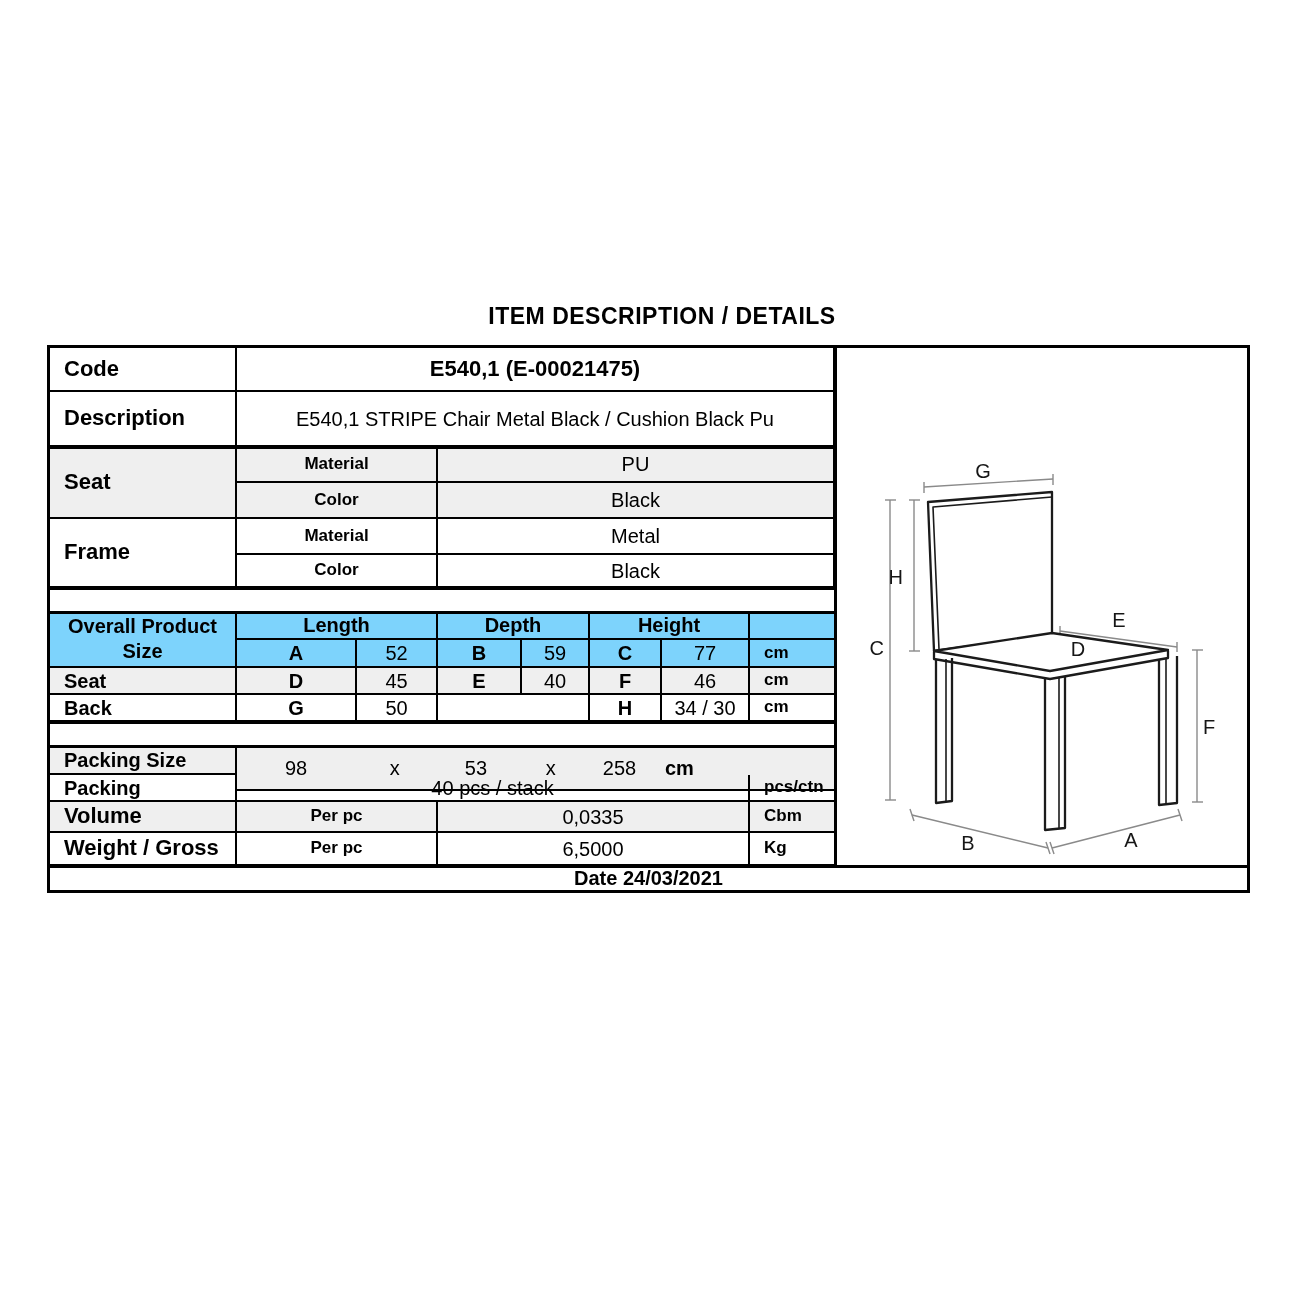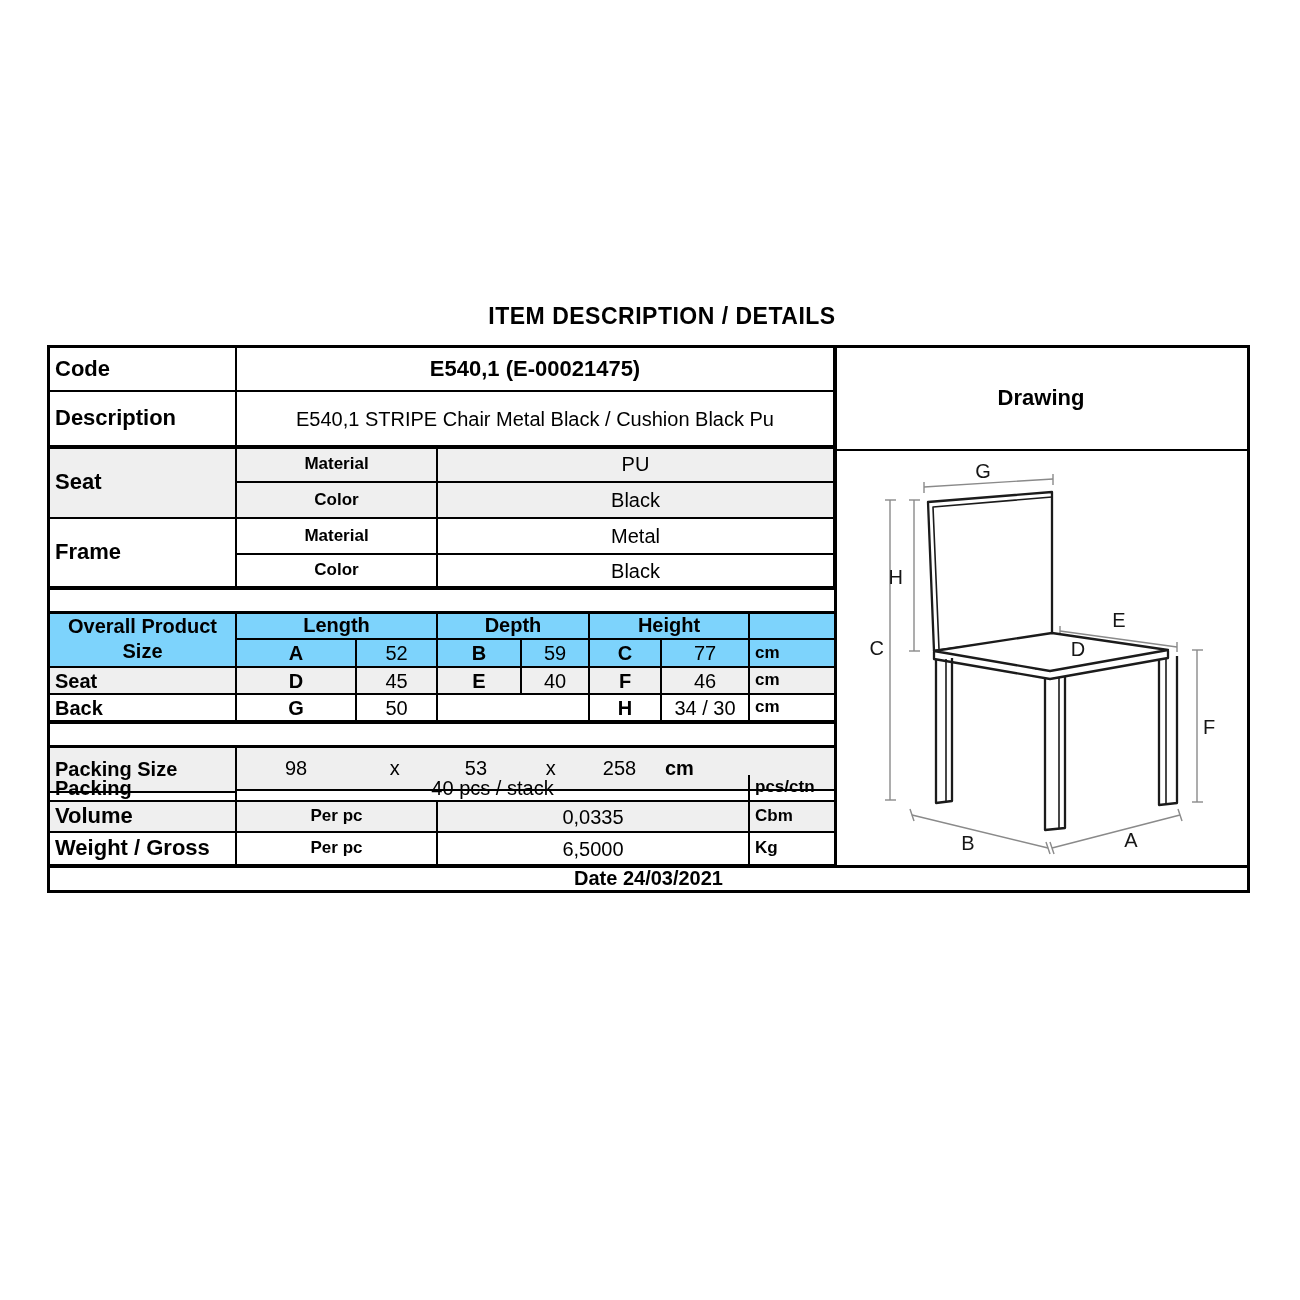--- a/index.html
+++ b/index.html
@@ -4,21 +4,21 @@
 <style>
   html,body{margin:0;padding:0;background:#ffffff;}
   .sheet{position:relative;width:1300px;height:1300px;background:#fff;
          font-family:"Liberation Sans",sans-serif;color:#000;margin-left:12px;}
   .title{position:absolute;top:303px;left:0;width:1300px;text-align:center;
          font-weight:bold;font-size:23px;letter-spacing:.5px;}
   .tbl{position:absolute;left:35px;top:345px;width:1197px;height:542px;
        border:3px solid #000;}
   .c{position:absolute;box-sizing:border-box;display:flex;align-items:center;
      justify-content:center;font-size:20px;line-height:1.1;white-space:nowrap;overflow:hidden;}
-  .l{justify-content:flex-start;padding-left:5px;}
+  .l{justify-content:flex-start;padding-left:14px;}
   .b{font-weight:bold;}
   .f22{font-size:22px;}
   .f17{font-size:17px;}
   .bg-g{background:#efefef;}
   .bg-y{background:#7dd3fc;}
   .br{border-right:2px solid #000;}
   .bb{border-bottom:2px solid #000;}
   .col{flex-direction:column;line-height:1.25;}
   .sep{position:absolute;background:#000;z-index:6;}
   .ps-wrap{display:flex;align-items:stretch;}
@@ -83,21 +83,21 @@
     <div class="c l b br bb" style="left:0;top:347px;width:187px;height:27px">Back</div>
     <div class="c b br bb" style="left:187px;top:347px;width:120px;height:27px">G</div>
     <div class="c br bb" style="left:307px;top:347px;width:81px;height:27px">50</div>
     <div class="c br bb" style="left:388px;top:347px;width:152px;height:27px"></div>
     <div class="c b br bb" style="left:540px;top:347px;width:72px;height:27px">H</div>
     <div class="c br bb" style="left:612px;top:347px;width:88px;height:27px">34 / 30</div>
     <div class="c l b f17 bb" style="left:700px;top:347px;width:85px;height:27px">cm</div>
 
     <div class="c" style="left:0;top:374px;width:785px;height:24px"></div>
 
-    <div class="c l b br bb bg-g" style="left:0;top:398px;width:187px;height:47px">Packing Size</div>
+    <div class="c l b br bb bg-g" style="left:0;top:398px;width:187px;height:29px">Packing Size</div>
     <div class="c bb bg-g ps-wrap" style="left:187px;top:398px;width:598px;height:45px">
       <div class="ps" style="width:120px">98</div>
       <div class="ps" style="width:81px">x</div>
       <div class="ps" style="width:84px">53</div>
       <div class="ps" style="width:68px">x</div>
       <div class="ps" style="width:72px">258</div>
       <div class="ps b f17" style="width:173px;justify-content:flex-start;padding-left:10px">cm</div>
     </div>
 
     <div class="c l b br bb" style="left:0;top:427px;width:187px;height:27px">Packing</div>
@@ -109,21 +109,20 @@
     <div class="c br bb bg-g" style="left:388px;top:454px;width:312px;height:31px">0,0335</div>
     <div class="c l b f17 bb bg-g" style="left:700px;top:454px;width:85px;height:31px">Cbm</div>
 
     <div class="c l b f22 br bb" style="left:0;top:485px;width:187px;height:33px">Weight / Gross</div>
     <div class="c b f17 br bb" style="left:187px;top:485px;width:201px;height:33px">Per pc</div>
     <div class="c br bb" style="left:388px;top:485px;width:312px;height:33px">6,5000</div>
     <div class="c l b f17 bb" style="left:700px;top:485px;width:85px;height:33px">Kg</div>
 
     <div class="c b" style="left:0;top:518px;width:1197px;height:24px">Date 24/03/2021</div>
 
-    <div class="c b f22 bb" style="left:785px;top:0;width:412px;height:103px">Drawing</div>
 
     <div class="c" style="left:785px;top:103px;width:412px;height:415px">
       <svg width="412" height="415" viewBox="0 0 412 415">
 
         <g stroke="#8a8a8a" stroke-width="1.4">
           <line x1="89" y1="36" x2="218" y2="28"></line>
           <line x1="89" y1="31" x2="89" y2="42"></line>
           <line x1="218" y1="23" x2="218" y2="34"></line>
           <line x1="79" y1="49" x2="79" y2="200"></line>
           <line x1="74" y1="49" x2="85" y2="49"></line>

